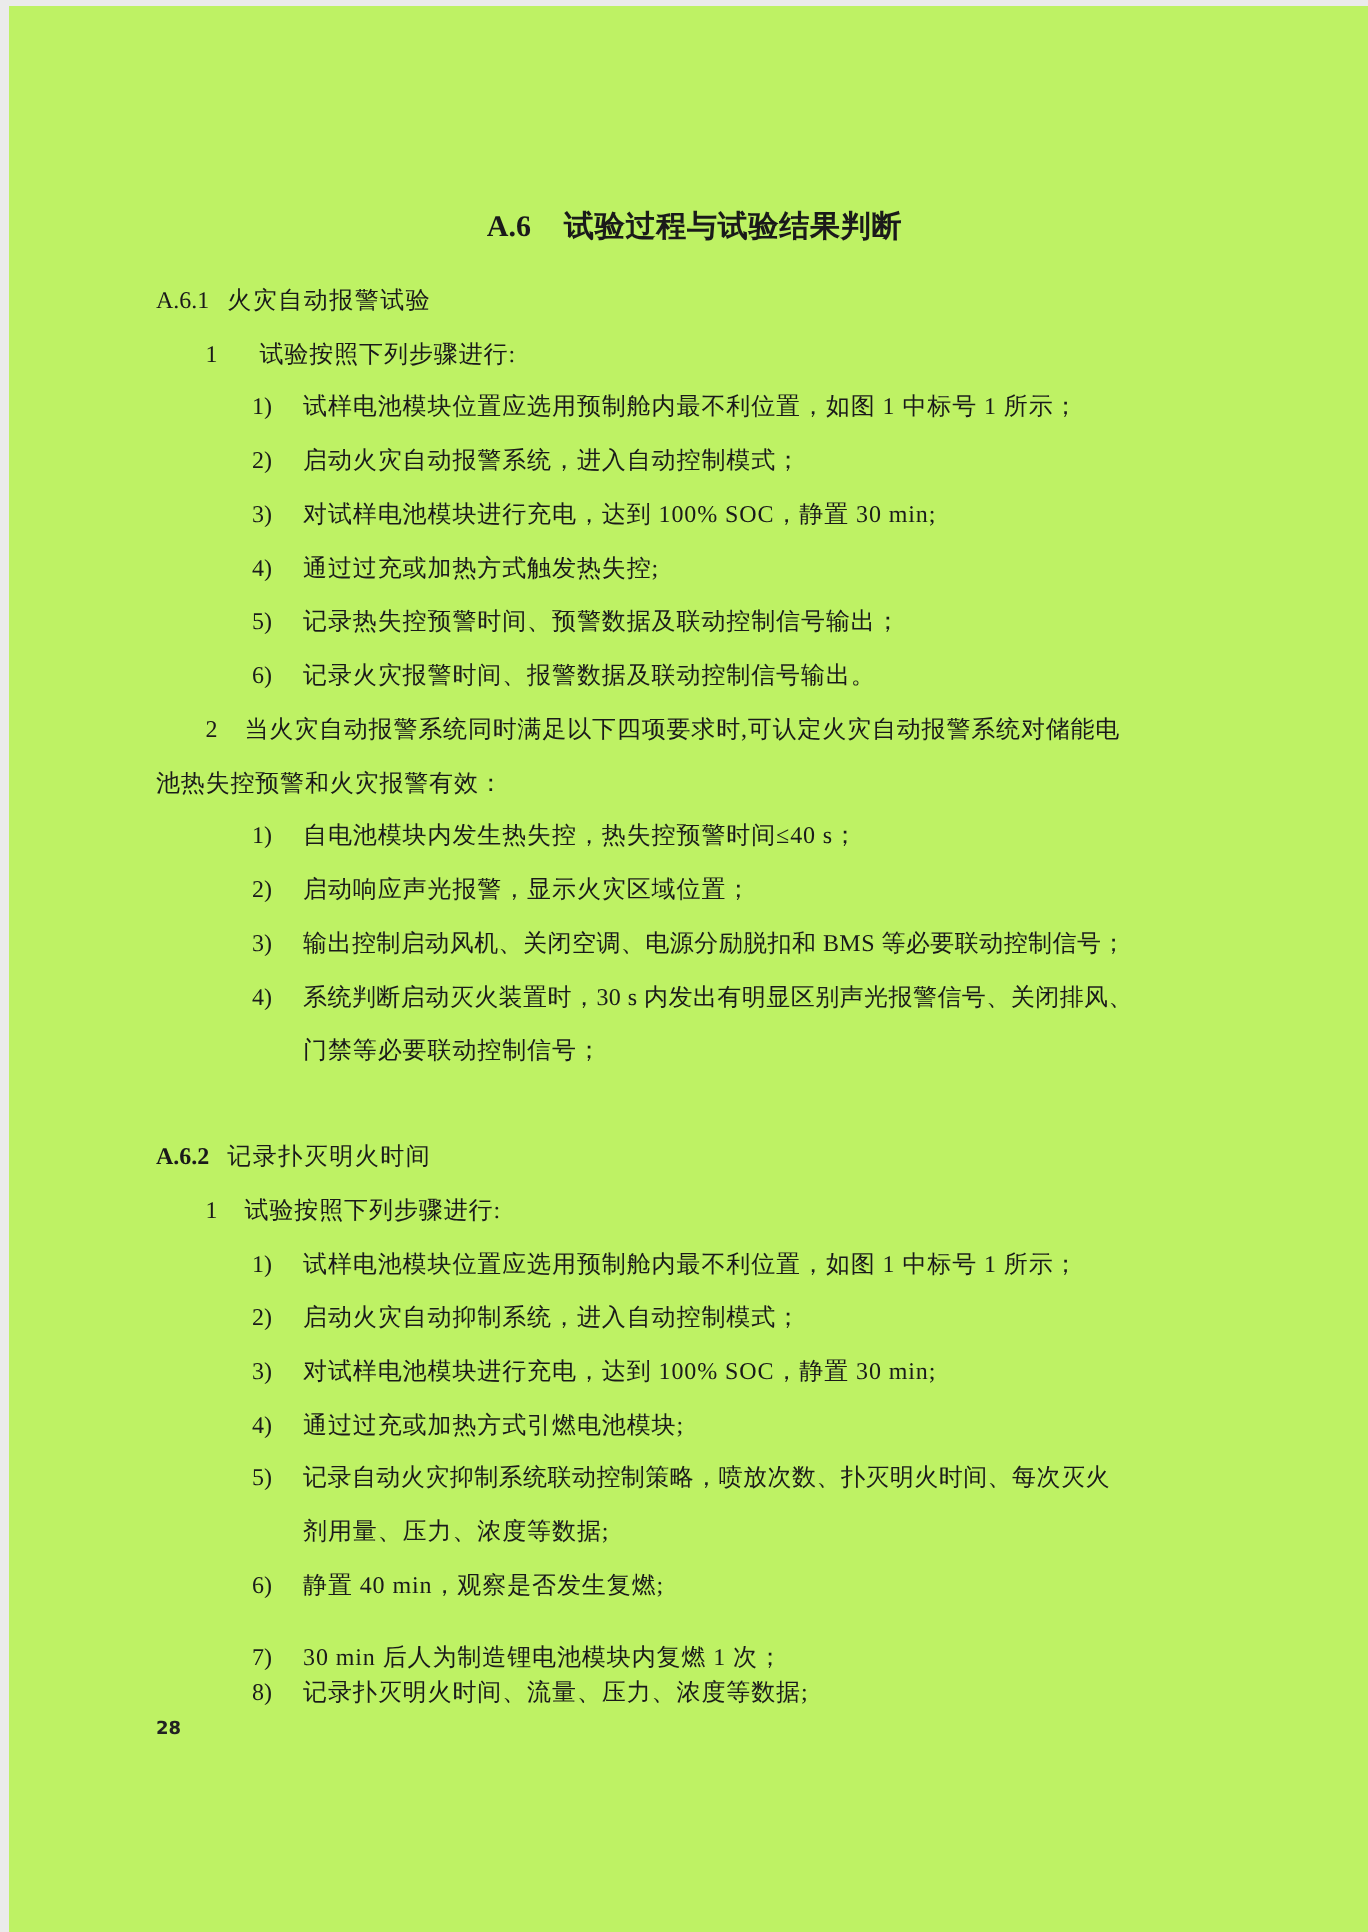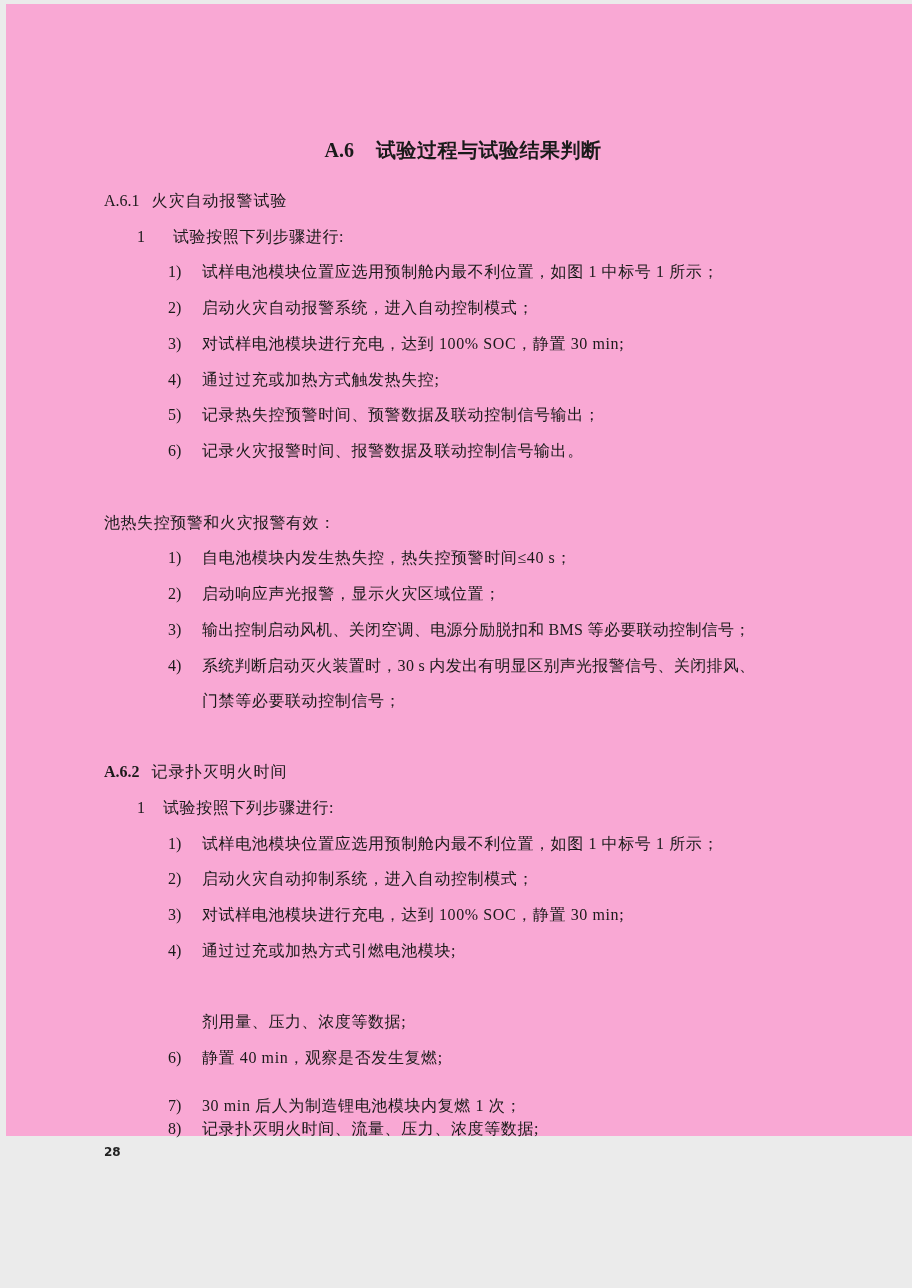--- a/index.html
+++ b/index.html
@@ -8,22 +8,22 @@
       width: 912px;
       height: 1288px;
       background: #ebebeb;
       overflow: hidden;
     }
     .page {
       position: absolute;
       left: 6px;
       top: 4px;
       width: 906px;
-      height: 1132px;
-      background: #f9a8d4;
+      height: 1284px;
+      background: #bef264;
       color: #1a1a1a;
       font-family: "Liberation Serif", "DejaVu Serif", serif;
       font-size: 16px;
     }
     .line {
       position: absolute;
       white-space: nowrap;
       line-height: 24px;
       height: 24px;
     }
@@ -95,20 +95,23 @@
   <div class="line" style="top:364px; left:162px;">
     <span class="item-num">4)</span><span class="item-txt">通过过充或加热方式触发热失控;</span>
   </div>
   <div class="line" style="top:399px; left:162px;">
     <span class="item-num">5)</span><span class="item-txt">记录热失控预警时间、预警数据及联动控制信号输出；</span>
   </div>
   <div class="line" style="top:435px; left:162px;">
     <span class="item-num">6)</span><span class="item-txt">记录火灾报警时间、报警数据及联动控制信号输出。</span>
   </div>
 
+  <div class="line" style="top:471px; left:131px;">
+    <span class="step-num">2</span><span class="para-txt">当火灾自动报警系统同时满足以下四项要求时,可认定火灾自动报警系统对储能电</span>
+  </div>
   <div class="line" style="top:507px; left:98px;">
     <span class="para-txt">池热失控预警和火灾报警有效：</span>
   </div>
 
   <div class="line" style="top:542px; left:162px;">
     <span class="item-num">1)</span><span class="item-txt">自电池模块内发生热失控，热失控预警时间≤40 s；</span>
   </div>
   <div class="line" style="top:578px; left:162px;">
     <span class="item-num">2)</span><span class="item-txt">启动响应声光报警，显示火灾区域位置；</span>
   </div>
@@ -136,20 +139,23 @@
   </div>
   <div class="line" style="top:863px; left:162px;">
     <span class="item-num">2)</span><span class="item-txt">启动火灾自动抑制系统，进入自动控制模式；</span>
   </div>
   <div class="line" style="top:899px; left:162px;">
     <span class="item-num">3)</span><span class="item-txt">对试样电池模块进行充电，达到 100% SOC，静置 30 min;</span>
   </div>
   <div class="line" style="top:935px; left:162px;">
     <span class="item-num">4)</span><span class="item-txt">通过过充或加热方式引燃电池模块;</span>
   </div>
+  <div class="line" style="top:970px; left:162px;">
+    <span class="item-num">5)</span><span class="item-txt" style="letter-spacing:0.3px;">记录自动火灾抑制系统联动控制策略，喷放次数、扑灭明火时间、每次灭火</span>
+  </div>
   <div class="line" style="top:1006px; left:196px;">
     <span class="item-txt">剂用量、压力、浓度等数据;</span>
   </div>
   <div class="line" style="top:1042px; left:162px;">
     <span class="item-num">6)</span><span class="item-txt">静置 40 min，观察是否发生复燃;</span>
   </div>
   <div class="line" style="top:1078px; left:162px;margin-top:12px;">
     <span class="item-num">7)</span><span class="item-txt">30 min 后人为制造锂电池模块内复燃 1 次；</span>
   </div>
   <div class="line" style="top:1113px; left:162px;">

